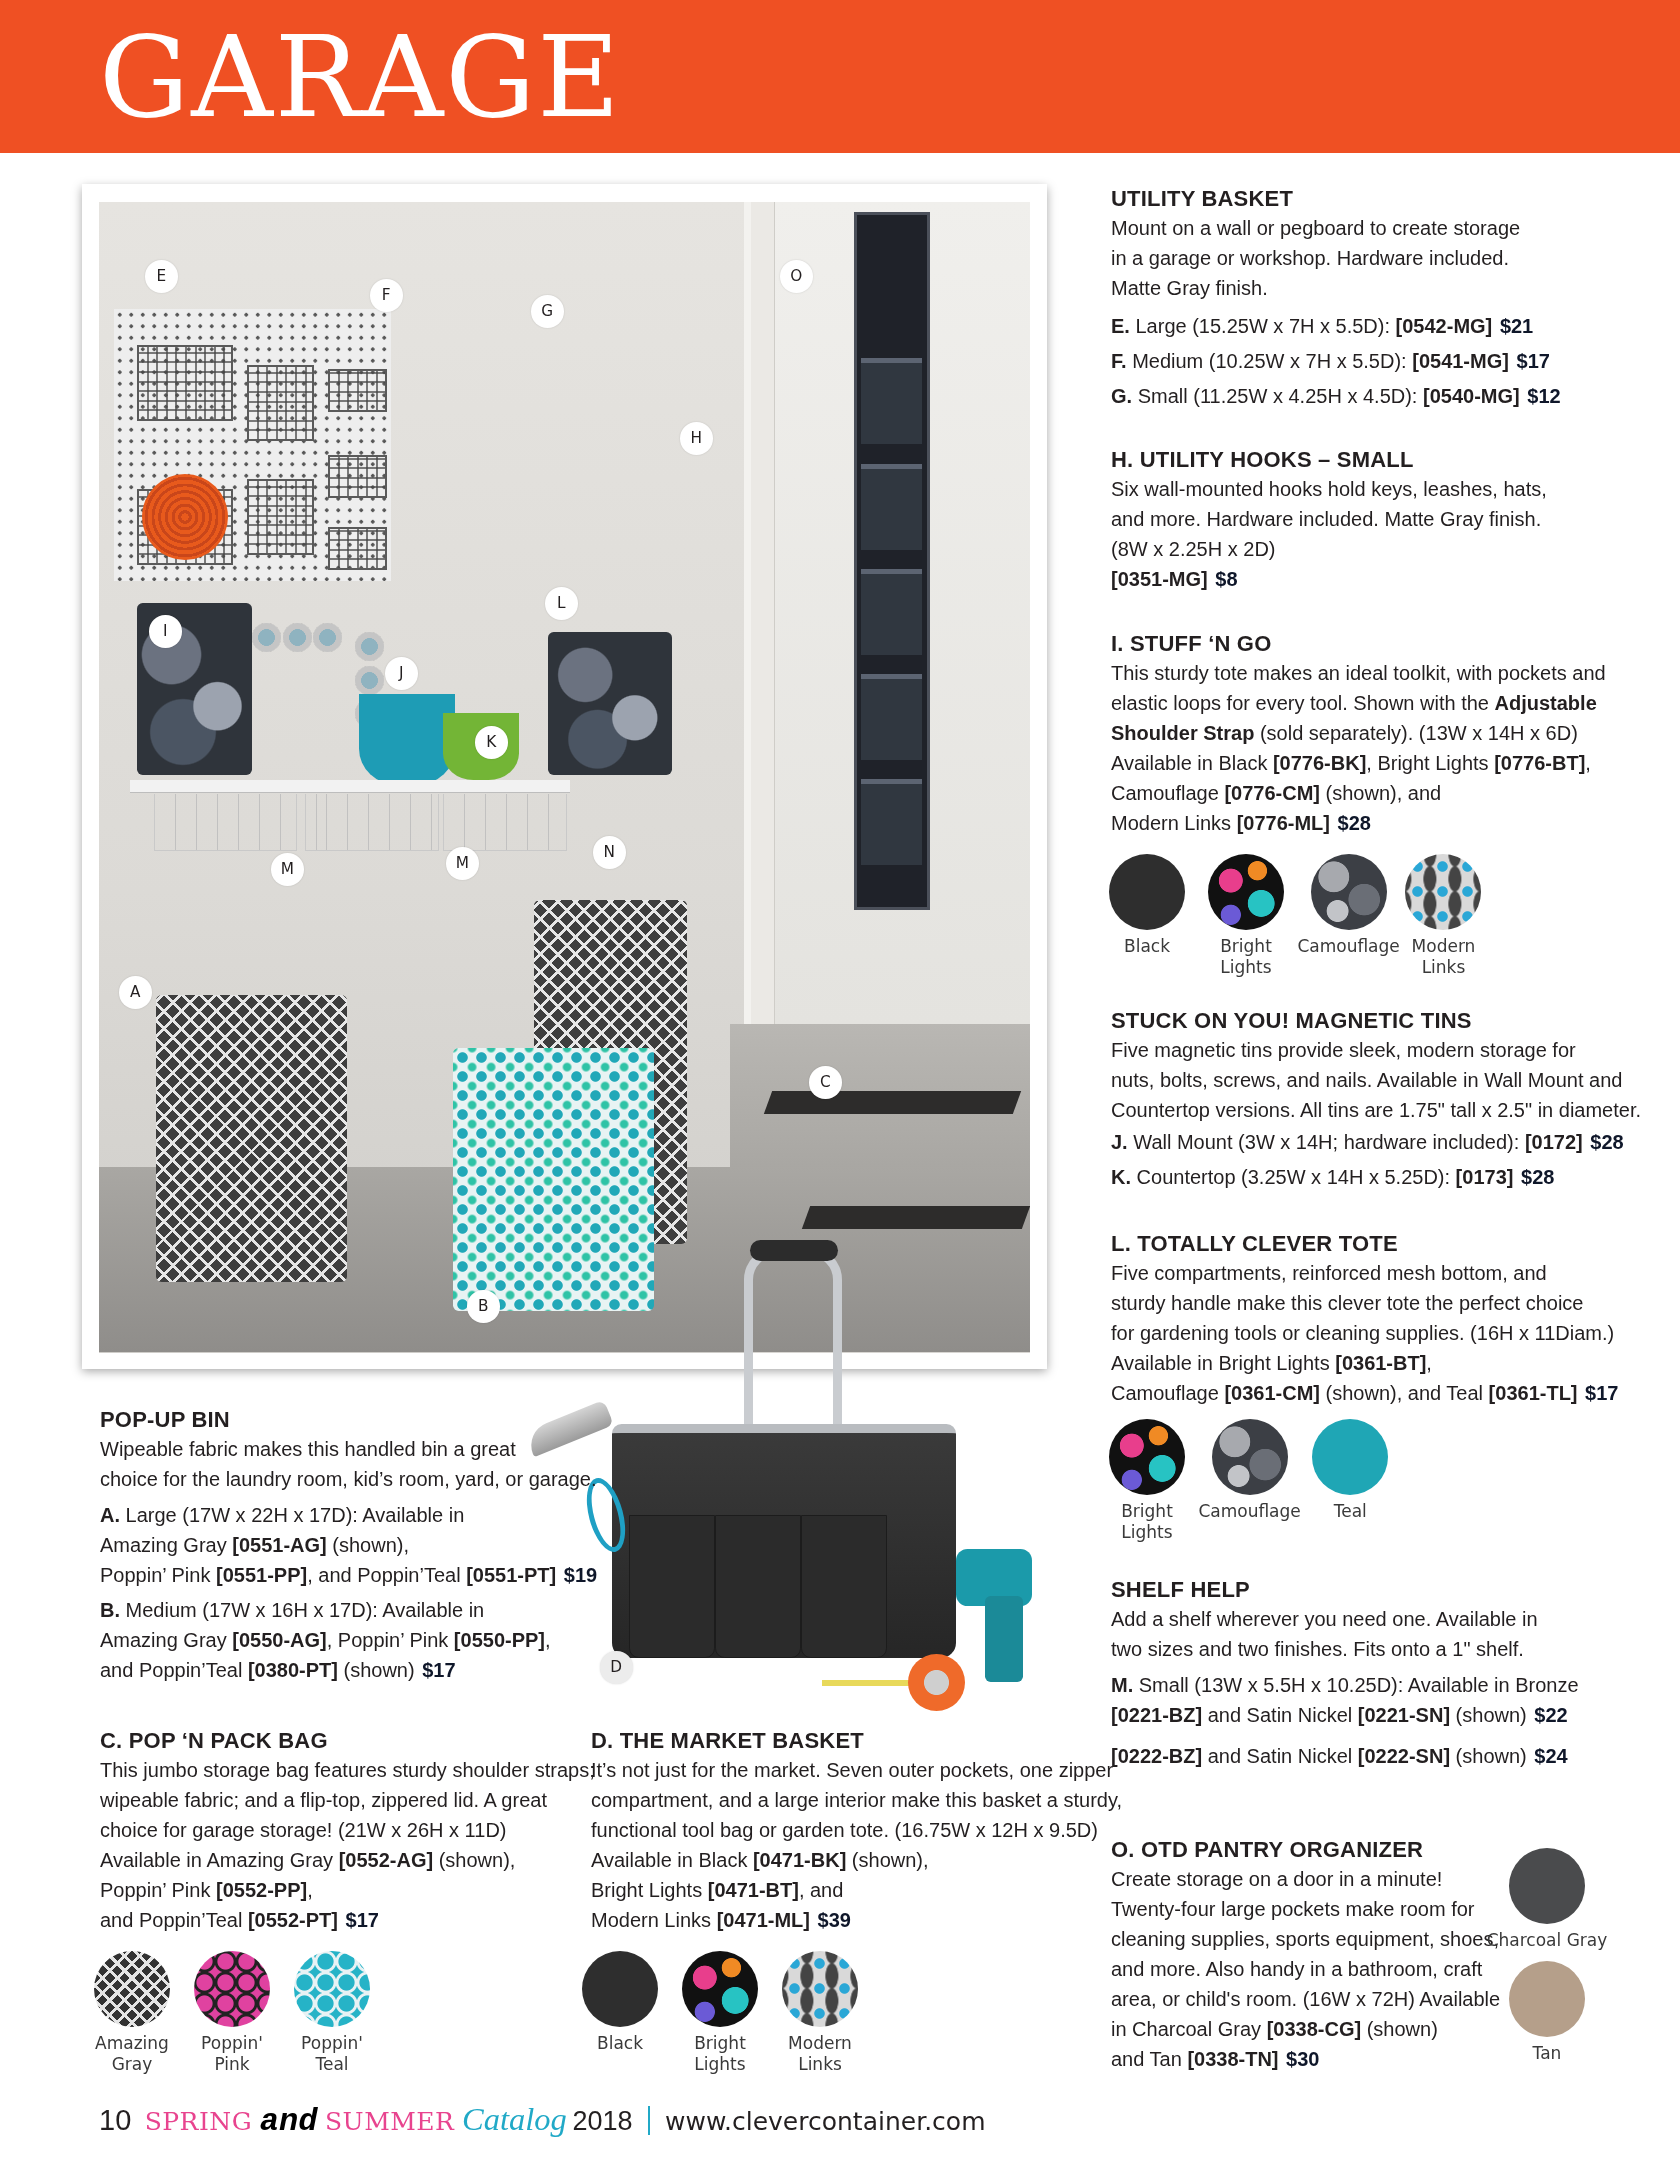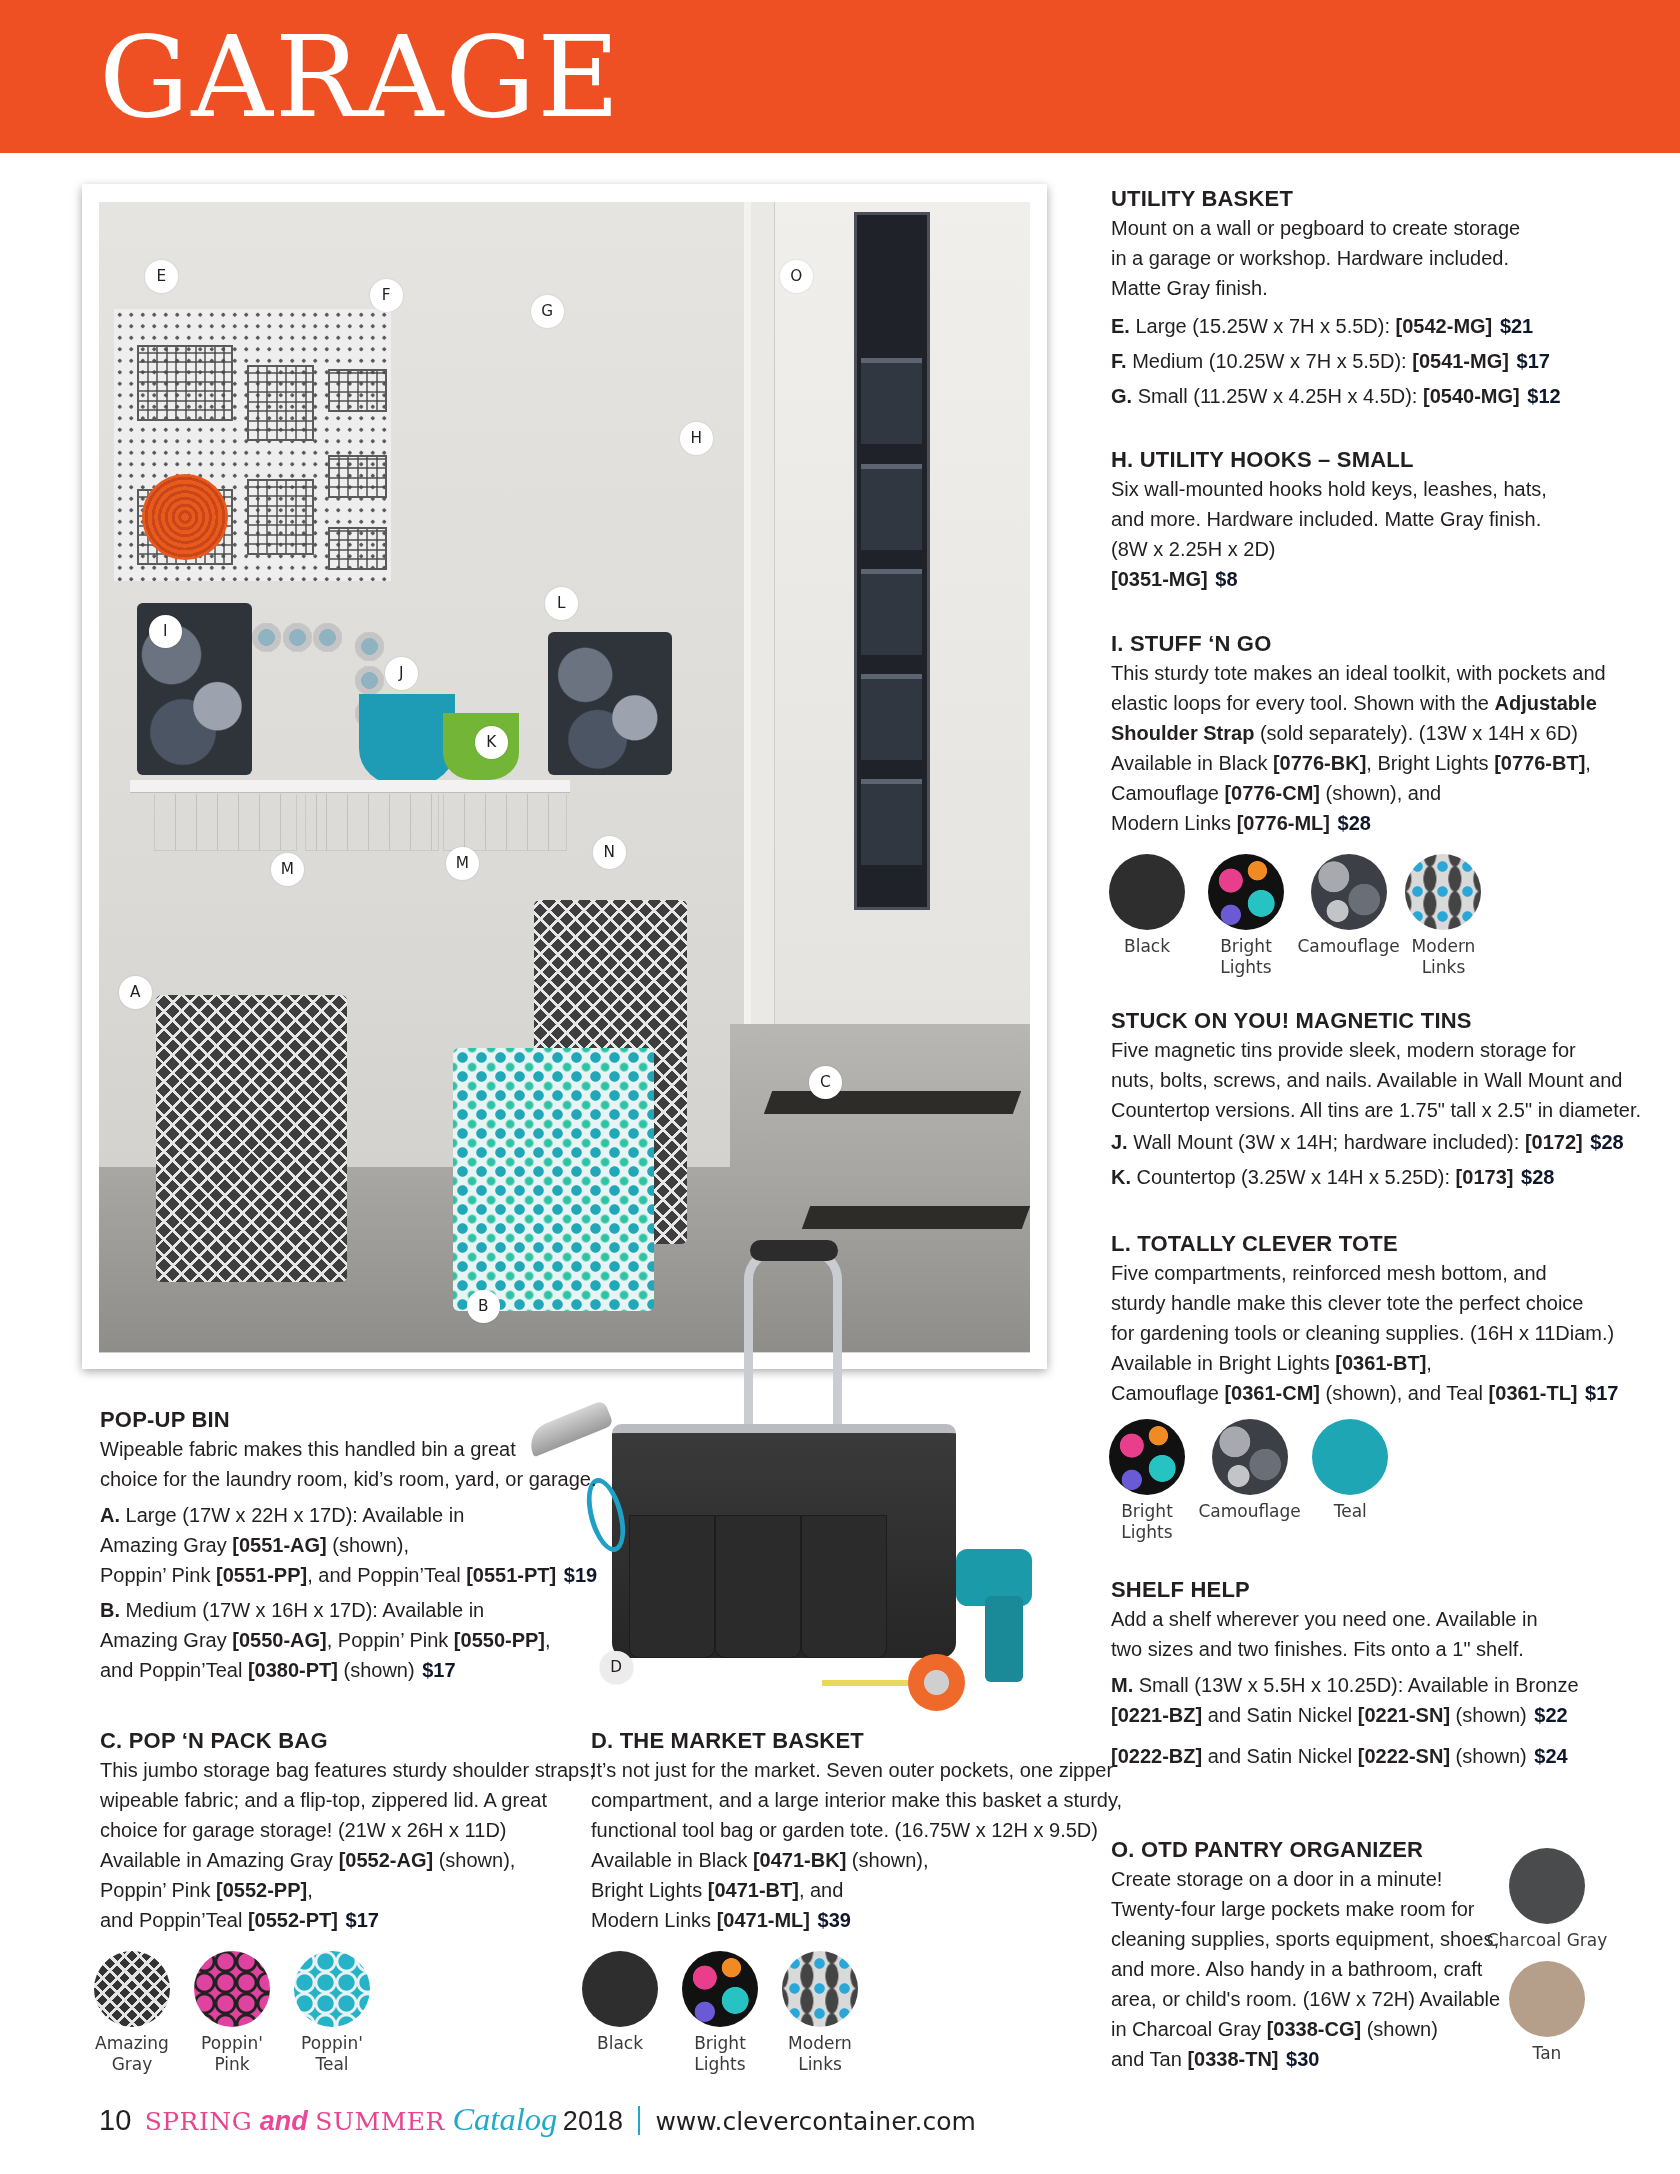--- a/index.html
+++ b/index.html
@@ -68,21 +68,21 @@
   .sw-teal { background: #1fa6b5; }
   .sw-amazing { background-color: #333; background-image: repeating-linear-gradient(45deg, transparent 0 7.6px, #e5e5e5 7.6px 10.5px), repeating-linear-gradient(-45deg, transparent 0 7.6px, #e5e5e5 7.6px 10.5px); }
   .sw-pink { background-color: #e042a0; background-image: radial-gradient(circle, transparent 7.6px, #222 8.6px 10.5px, transparent 11.5px); background-size: 21px 21px; }
   .sw-pteal { background-color: #26b3c7; background-image: radial-gradient(circle, transparent 7.6px, #e8f2f4 8.6px 10.5px, transparent 11.5px); background-size: 21px 21px; }
   .sw-charcoal { background: #4a4b4d; }
   .sw-tan { background: #b59f8a; }
 
   .footer { position: absolute; left: 99px; top: 2101px; height: 38px; display: flex; align-items: baseline; white-space: nowrap; }
   .footer .pg { font-family: "Liberation Sans", sans-serif; font-size: 29px; color: #231f20; margin-right: 13.4px; }
   .footer .spring { font-family: "DejaVu Serif", serif; font-size: 25px; color: #e8448f; letter-spacing: 0.5px; }
-  .footer .and { font-family: Liberation Sans, sans-serif; font-style: italic; font-weight: bold; font-size: 27px; color: #ec4899; margin: 0 7.6px; }
+  .footer .and { font-family: Liberation Mono, monospace; font-style: italic; font-weight: bold; font-size: 32px; color: #000000; margin: 0 7.6px; }
   .footer .catalog { font-family: "Liberation Serif", serif; font-style: italic; font-size: 32.5px; color: #21a9c7; margin: 0 5.7px 0 7.6px; }
   .footer .year { font-family: "Liberation Sans", sans-serif; font-size: 27px; color: #231f20; }
   .footer .sep { width: 1.9px; height: 29px; background: #21a9c7; margin: 0 15.3px; align-self: center; }
   .footer .url { font-family: "DejaVu Sans", sans-serif; font-size: 25px; color: #231f20; }
 </style>
 </head>
 <body>
 
 <div class="header">
   <h1 class="header-title">GARAGE</h1>

